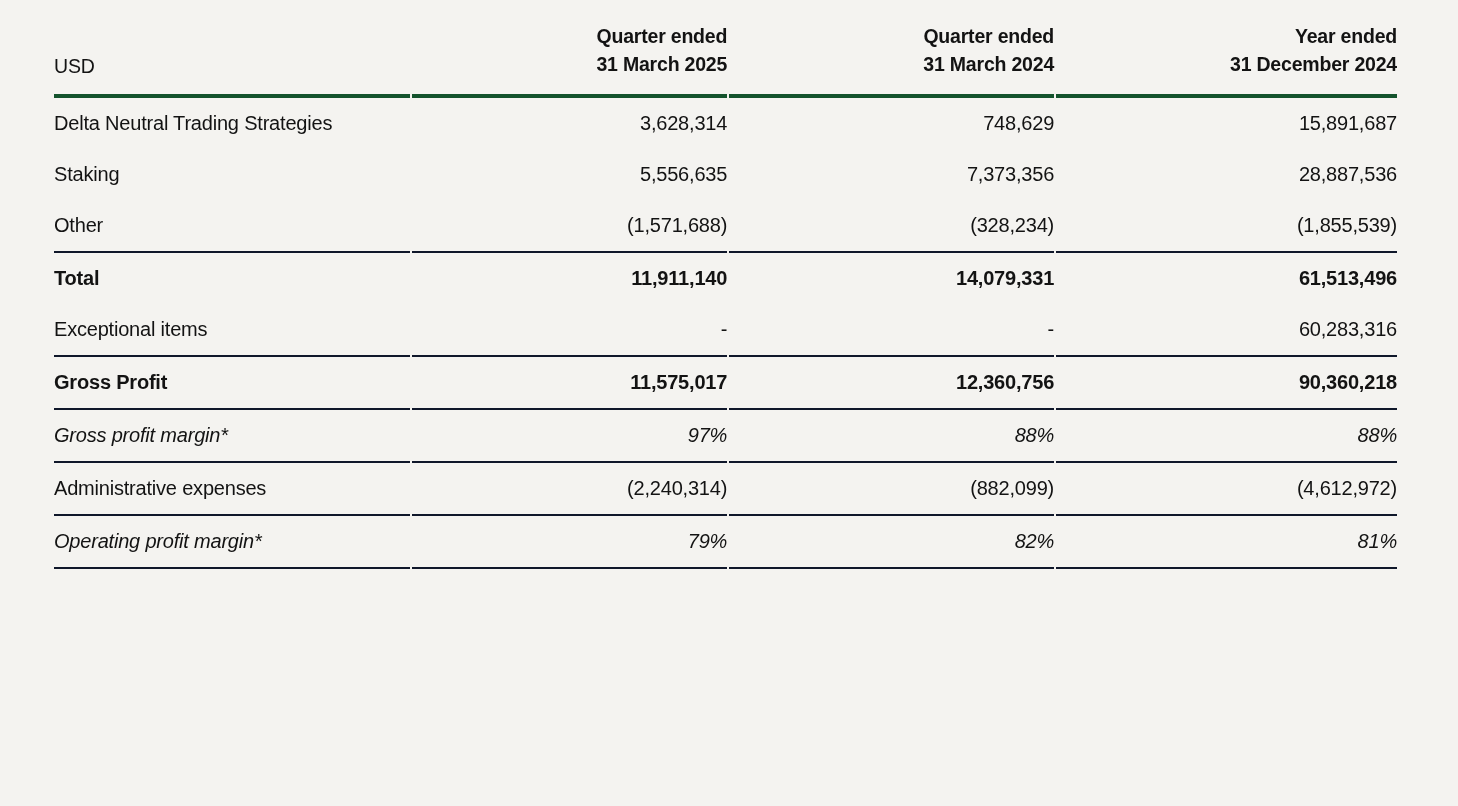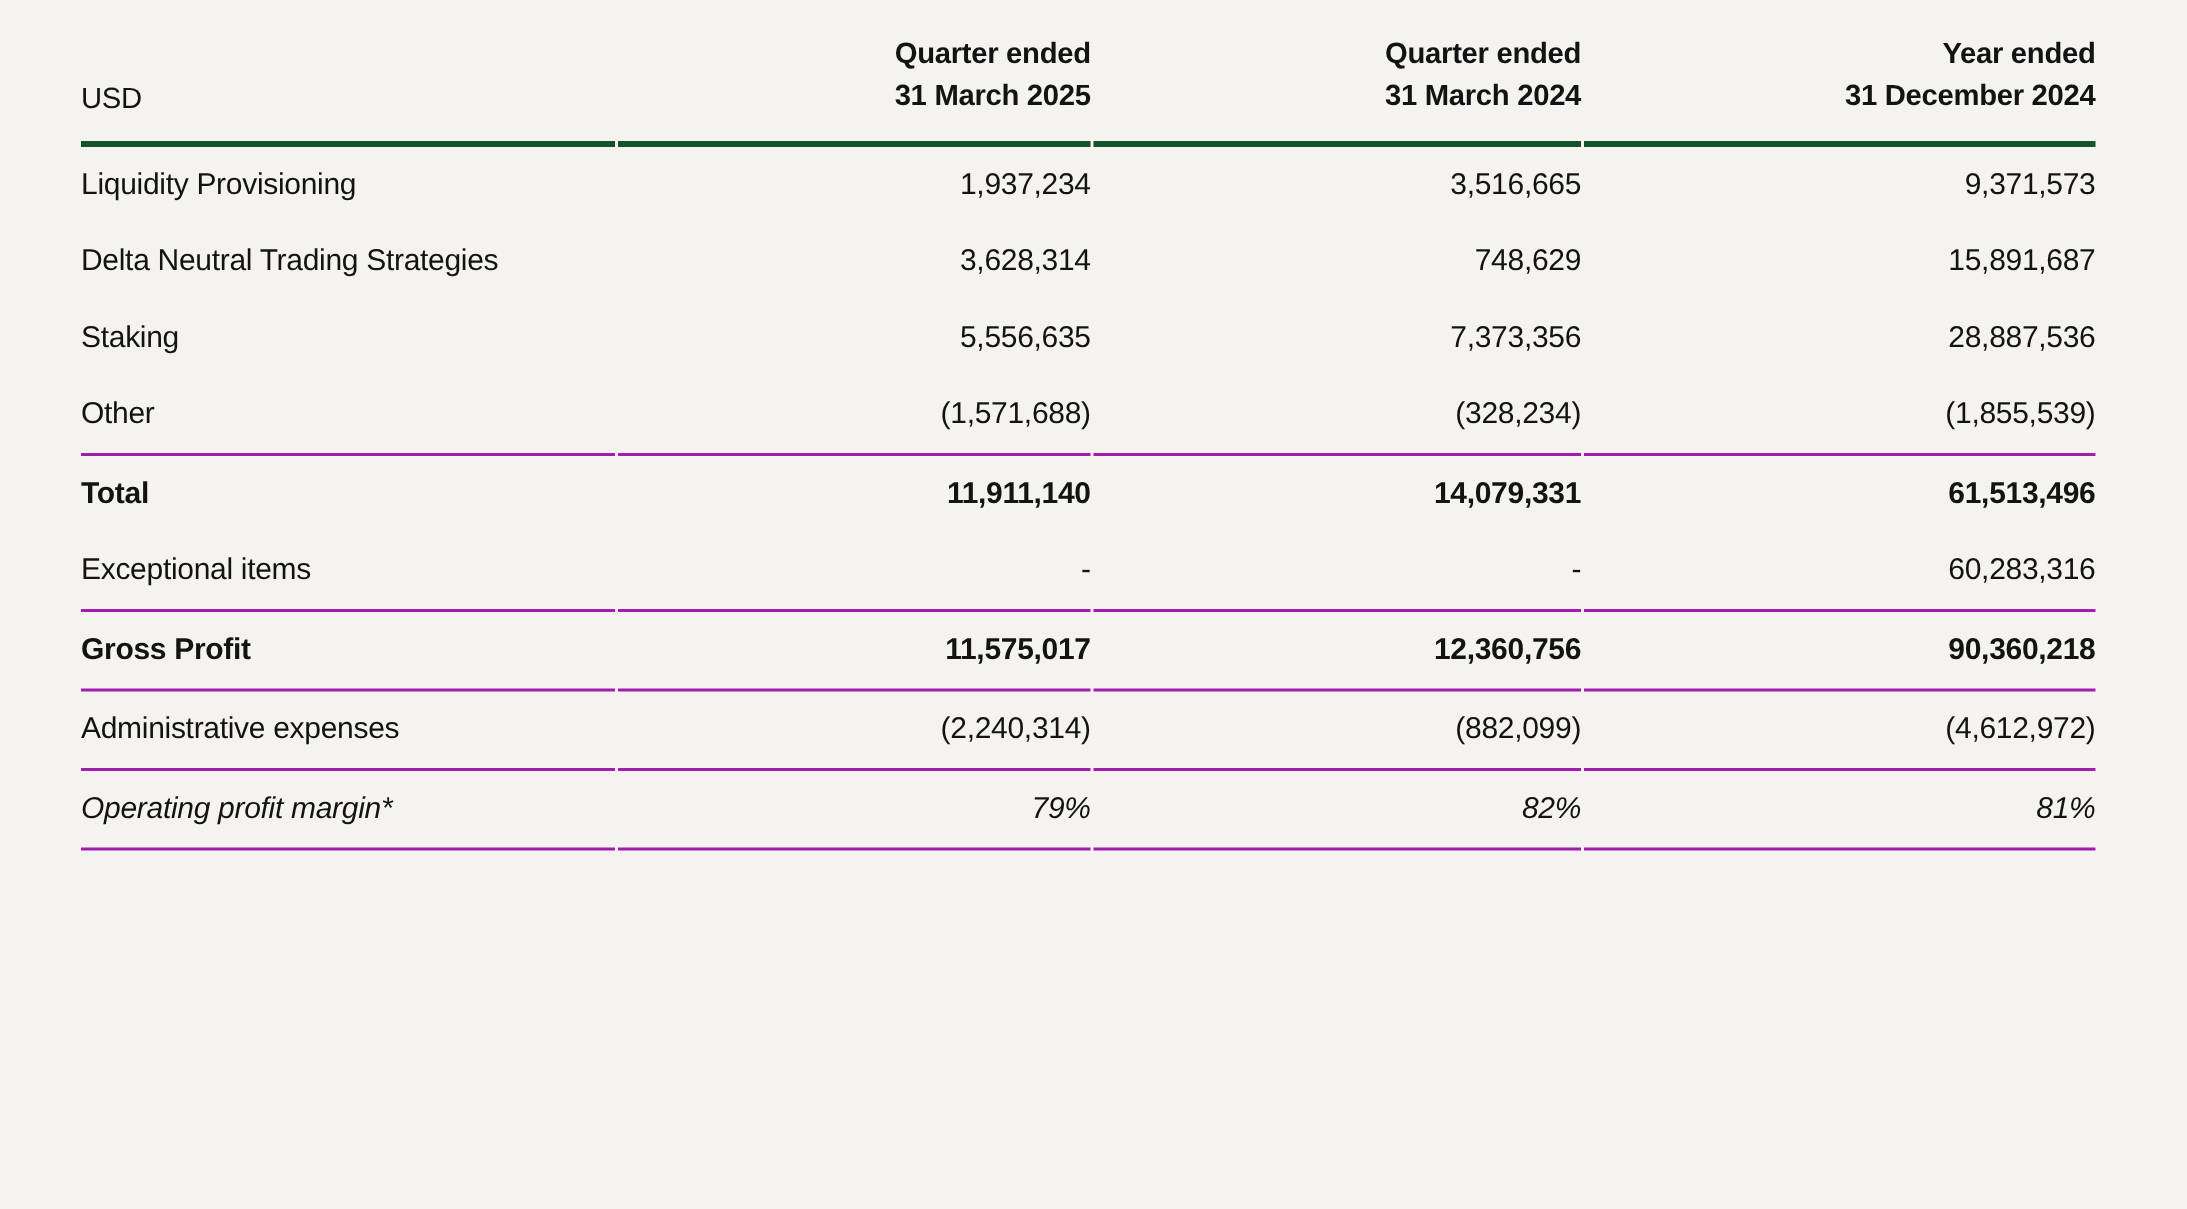--- a/index.html
+++ b/index.html
@@ -49,21 +49,21 @@
   tbody td {
     height: 51px;
     font-size: 20px;
     letter-spacing: -0.2px;
     vertical-align: middle;
     white-space: nowrap;
   }
   td.lbl { text-align: left; }
   td.num { text-align: right; }
 
-  tr.rule td { border-bottom: 2px solid #a21caf; }
+  tr.rule td { border-bottom: 2px solid #0f172a; }
   tr.bold td { font-weight: bold; }
   tr.italic td { font-style: italic; }
 </style>
 </head>
 <body>
 
 <div class="page">
   <table class="fin-table">
     <colgroup>
       <col class="c-label">
@@ -82,26 +82,20 @@
           <div>Quarter ended</div>
           <div>31 March 2024</div>
         </th>
         <th class="num-col">
           <div>Year ended</div>
           <div>31 December 2024</div>
         </th>
       </tr>
     </thead>
     <tbody>
-      <tr>
-        <td class="lbl">Liquidity Provisioning</td>
-        <td class="num">1,937,234</td>
-        <td class="num">3,516,665</td>
-        <td class="num">9,371,573</td>
-      </tr>
       <tr>
         <td class="lbl">Delta Neutral Trading Strategies</td>
         <td class="num">3,628,314</td>
         <td class="num">748,629</td>
         <td class="num">15,891,687</td>
       </tr>
       <tr>
         <td class="lbl">Staking</td>
         <td class="num">5,556,635</td>
         <td class="num">7,373,356</td>
@@ -124,20 +118,26 @@
         <td class="num">-</td>
         <td class="num">-</td>
         <td class="num">60,283,316</td>
       </tr>
       <tr class="bold rule">
         <td class="lbl">Gross Profit</td>
         <td class="num">11,575,017</td>
         <td class="num">12,360,756</td>
         <td class="num">90,360,218</td>
       </tr>
+      <tr class="italic rule">
+        <td class="lbl">Gross profit margin*</td>
+        <td class="num">97%</td>
+        <td class="num">88%</td>
+        <td class="num">88%</td>
+      </tr>
       <tr class="rule">
         <td class="lbl">Administrative expenses</td>
         <td class="num">(2,240,314)</td>
         <td class="num">(882,099)</td>
         <td class="num">(4,612,972)</td>
       </tr>
       <tr class="italic rule">
         <td class="lbl">Operating profit margin*</td>
         <td class="num">79%</td>
         <td class="num">82%</td>

